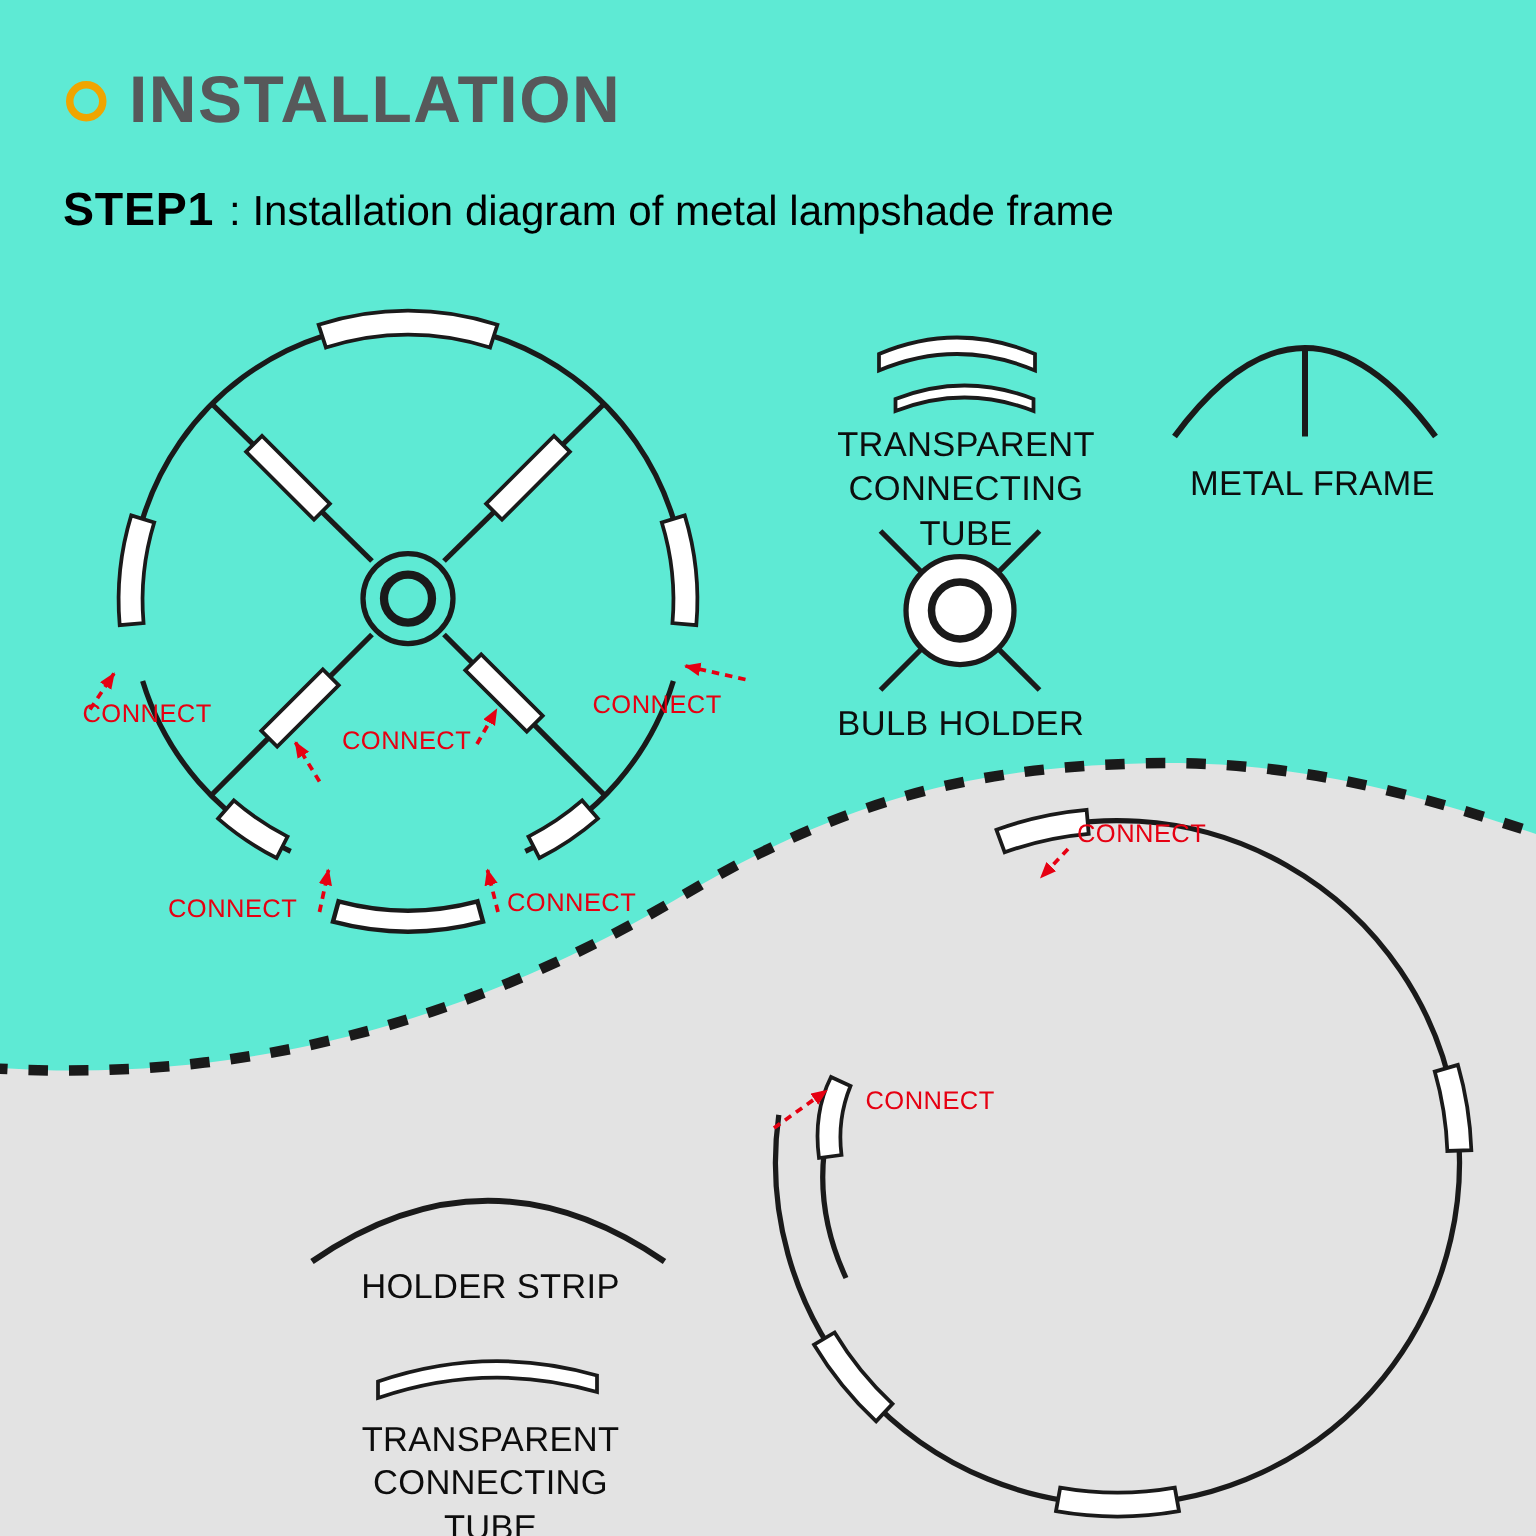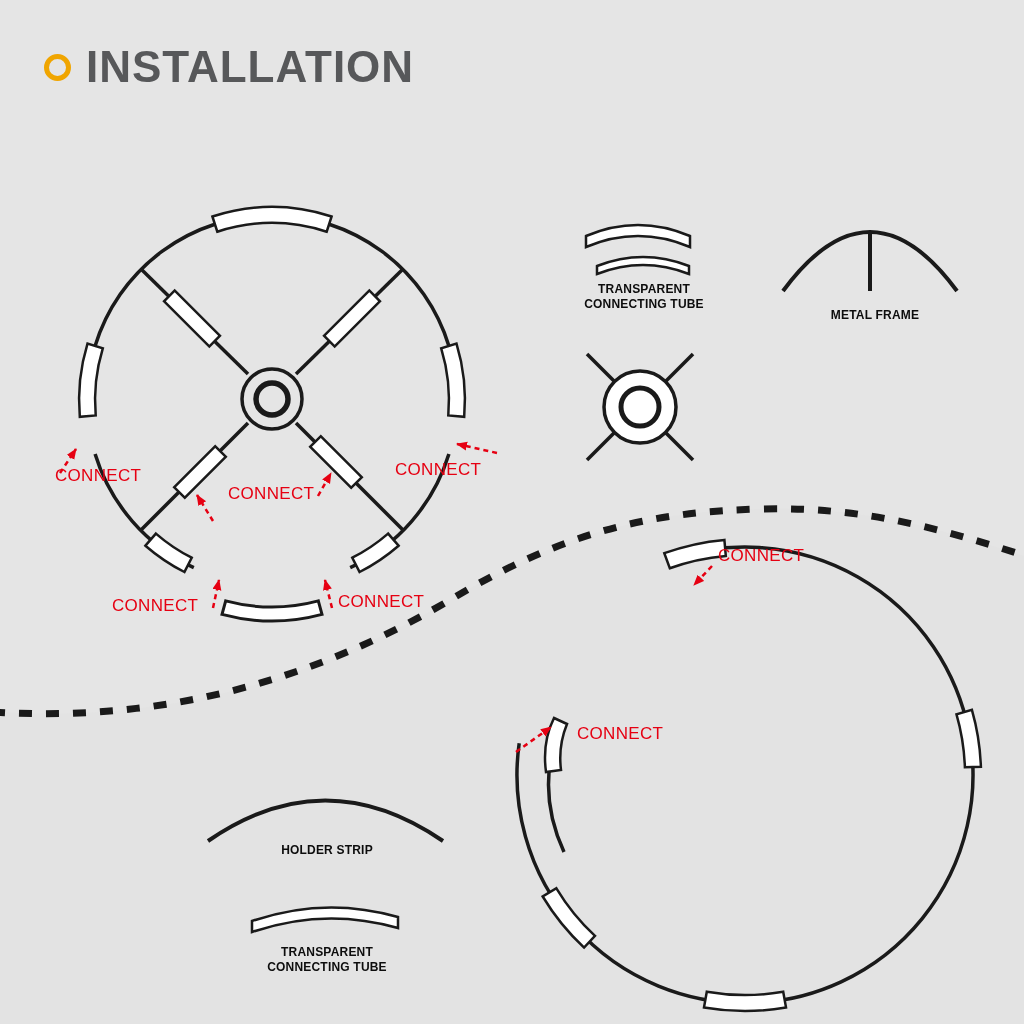--- a/index.html
+++ b/index.html
@@ -1,26 +1,26 @@
 <!DOCTYPE html>
 <html><head>
 <meta charset="utf-8">
 <style>
   * { margin:0; padding:0; box-sizing:border-box; }
   html,body { width:1024px; height:1024px; }
   body { font-family:"Liberation Sans", sans-serif; background:#fff; }
-  .page { position:relative; width:1024px; height:1024px; background:#e5e5e5; overflow:hidden; }
+  .page { position:relative; width:1024px; height:1024px; background:#5eead4; overflow:hidden; }
   svg.diagram { position:absolute; left:0; top:0; }
   .header { position:absolute; left:44px; top:42px; display:flex; align-items:center; gap:15px; }
   .ring { width:27px; height:27px; border:5px solid #f0a500; border-radius:50%; }
   .title { font-size:44px; font-weight:700; color:#57585a; letter-spacing:1px; }
   .step { position:absolute; left:42px; top:122px; white-space:nowrap; color:#000; }
   .step-no { font-weight:800; font-size:31px; letter-spacing:0.5px; }
   .step-rest { font-weight:500; font-size:28px; margin-left:10px; }
-  .part-label { position:absolute; text-align:center; font-weight:700; font-size:12px; color:#0d0d0d; line-height:1.28; letter-spacing:0.2px; }
+  .part-label { position:absolute; text-align:center; font-weight:400; font-size:23px; color:#0d0d0d; line-height:1.28; letter-spacing:0.2px; }
   .connect-label { position:absolute; font-size:17px; font-weight:400; color:#e60012; letter-spacing:0.3px; white-space:nowrap; }
 </style>
 </head>
 <body>
 
 <div class="page">
 
   <svg class="diagram" width="1024" height="1024" viewBox="0 0 1024 1024">
     <defs>
       <marker id="ah" markerWidth="12" markerHeight="10" refX="10" refY="4.5" orient="auto" markerUnits="userSpaceOnUse">
@@ -95,28 +95,32 @@
       <line x1="712" y1="566" x2="694" y2="585" marker-end="url(#ah)"></line>
       <line x1="516" y1="752" x2="551" y2="727" marker-end="url(#ah)"></line>
     </g>
   </svg>
 
   <div class="header">
     <span class="ring"></span>
     <span class="title">INSTALLATION</span>
   </div>
 
+  <div class="step">
+    <span class="step-no">STEP1</span><span class="step-rest">: Installation diagram of metal lampshade frame</span>
+  </div>
 
   <div class="part-label" style="left:534px; top:282px; width:220px;">
     <div>TRANSPARENT</div>
     <div>CONNECTING TUBE</div>
   </div>
 
   <div class="part-label" style="left:770px; top:308px; width:210px;text-align:center;">METAL FRAME</div>
 
+  <div class="part-label" style="left:538px; top:468px; width:205px;">BULB HOLDER</div>
 
   <div class="part-label" style="left:227px; top:843px; width:200px;">HOLDER STRIP</div>
 
   <div class="part-label" style="left:217px; top:945px; width:220px;">
     <div>TRANSPARENT</div>
     <div>CONNECTING TUBE</div>
   </div>
 
   <div class="connect-label" style="left:55px;  top:466px;">CONNECT</div>
   <div class="connect-label" style="left:228px; top:484px;">CONNECT</div>

